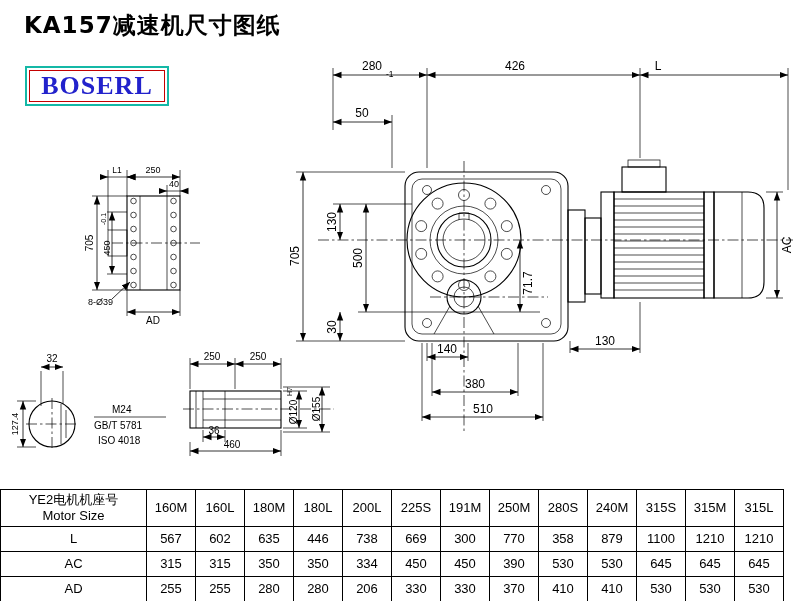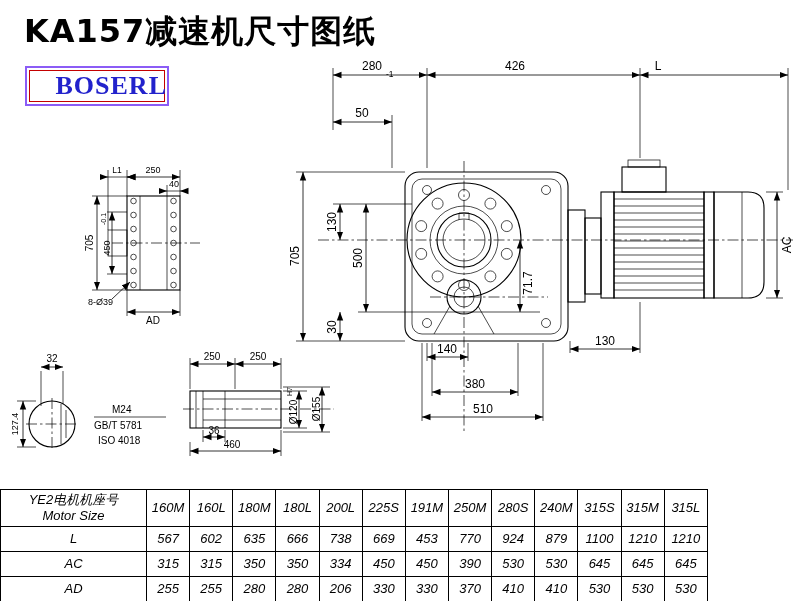--- a/index.html
+++ b/index.html
@@ -1,36 +1,36 @@
 <!DOCTYPE html>
 <html><head>
 <meta charset="utf-8">
 <style>
   html,body{margin:0;padding:0;background:#fff;}
   .page{position:relative;width:800px;height:601px;background:#fff;overflow:hidden;
         font-family:"Liberation Sans",sans-serif;color:#000;}
-  .title{position:absolute;left:24px;top:10px;font-size:32px;font-weight:bold;
+  .title{position:absolute;left:24px;top:10px;font-size:23px;font-weight:bold;
          letter-spacing:1px;font-family:"DejaVu Sans",sans-serif;}
   .logo{position:absolute;left:25px;top:66px;width:140px;height:36px;
-        border:2px solid #8b5cf6;box-shadow:inset 0 0 0 2px #fff, inset 0 0 0 3px #c40000;
-        display:flex;align-items:center;justify-content:flex-end;background:#fff;}
+        border:2px solid #14b8a6;box-shadow:inset 0 0 0 2px #fff, inset 0 0 0 3px #c40000;
+        display:flex;align-items:center;justify-content:center;background:#fff;}
   .logo span{font-family:"Liberation Serif",serif;font-weight:bold;font-size:26px;
         color:#2222cc;letter-spacing:1px;}
   svg.draw{position:absolute;left:0;top:0;}
   svg.draw text{font-family:"Liberation Sans",sans-serif;fill:#000;}
   .ol{fill:none;stroke:#000;stroke-width:1.1;}
   .th{fill:none;stroke:#000;stroke-width:0.7;}
   .ext{fill:none;stroke:#000;stroke-width:0.7;}
   .cl{fill:none;stroke:#000;stroke-width:0.7;stroke-dasharray:11 3 2.5 3;}
   .dim{fill:none;stroke:#000;stroke-width:0.8;marker-start:url(#ar);marker-end:url(#ar);}
   .dime{fill:none;stroke:#000;stroke-width:0.8;marker-end:url(#ar);}
   .t12{font-size:12px;} .t10{font-size:10px;} .t9{font-size:9px;}
   .t85{font-size:8.5px;} .t7{font-size:7px;}
-  table.spec{position:absolute;left:0;top:489px;width:708px;border-collapse:collapse;
-        table-layout:fixed;background:#fff;font-style:italic;}
+  table.spec{position:absolute;left:0;top:489px;width:784px;border-collapse:collapse;
+        table-layout:fixed;background:#fff;}
   table.spec th,table.spec td{border:1px solid #000;text-align:center;vertical-align:middle;
         font-size:13px;font-weight:normal;padding:0;line-height:1.25;}
   tr.hdr{height:37px;} tr.row{height:25px;}
 </style>
 </head>
 <body>
 
 <div class="page">
 
   <div class="title">KA157减速机尺寸图纸</div>
@@ -238,26 +238,26 @@
       <th>240M</th>
       <th>315S</th>
       <th>315M</th>
       <th>315L</th>
     </tr>
     <tr class="row">
       <td>L</td>
       <td>567</td>
       <td>602</td>
       <td>635</td>
-      <td>666</td>
+      <td>446</td>
       <td>738</td>
       <td>669</td>
-      <td>453</td>
+      <td>300</td>
       <td>770</td>
-      <td>924</td>
+      <td>358</td>
       <td>879</td>
       <td>1100</td>
       <td>1210</td>
       <td>1210</td>
     </tr>
     <tr class="row">
       <td>AC</td>
       <td>315</td>
       <td>315</td>
       <td>350</td>

